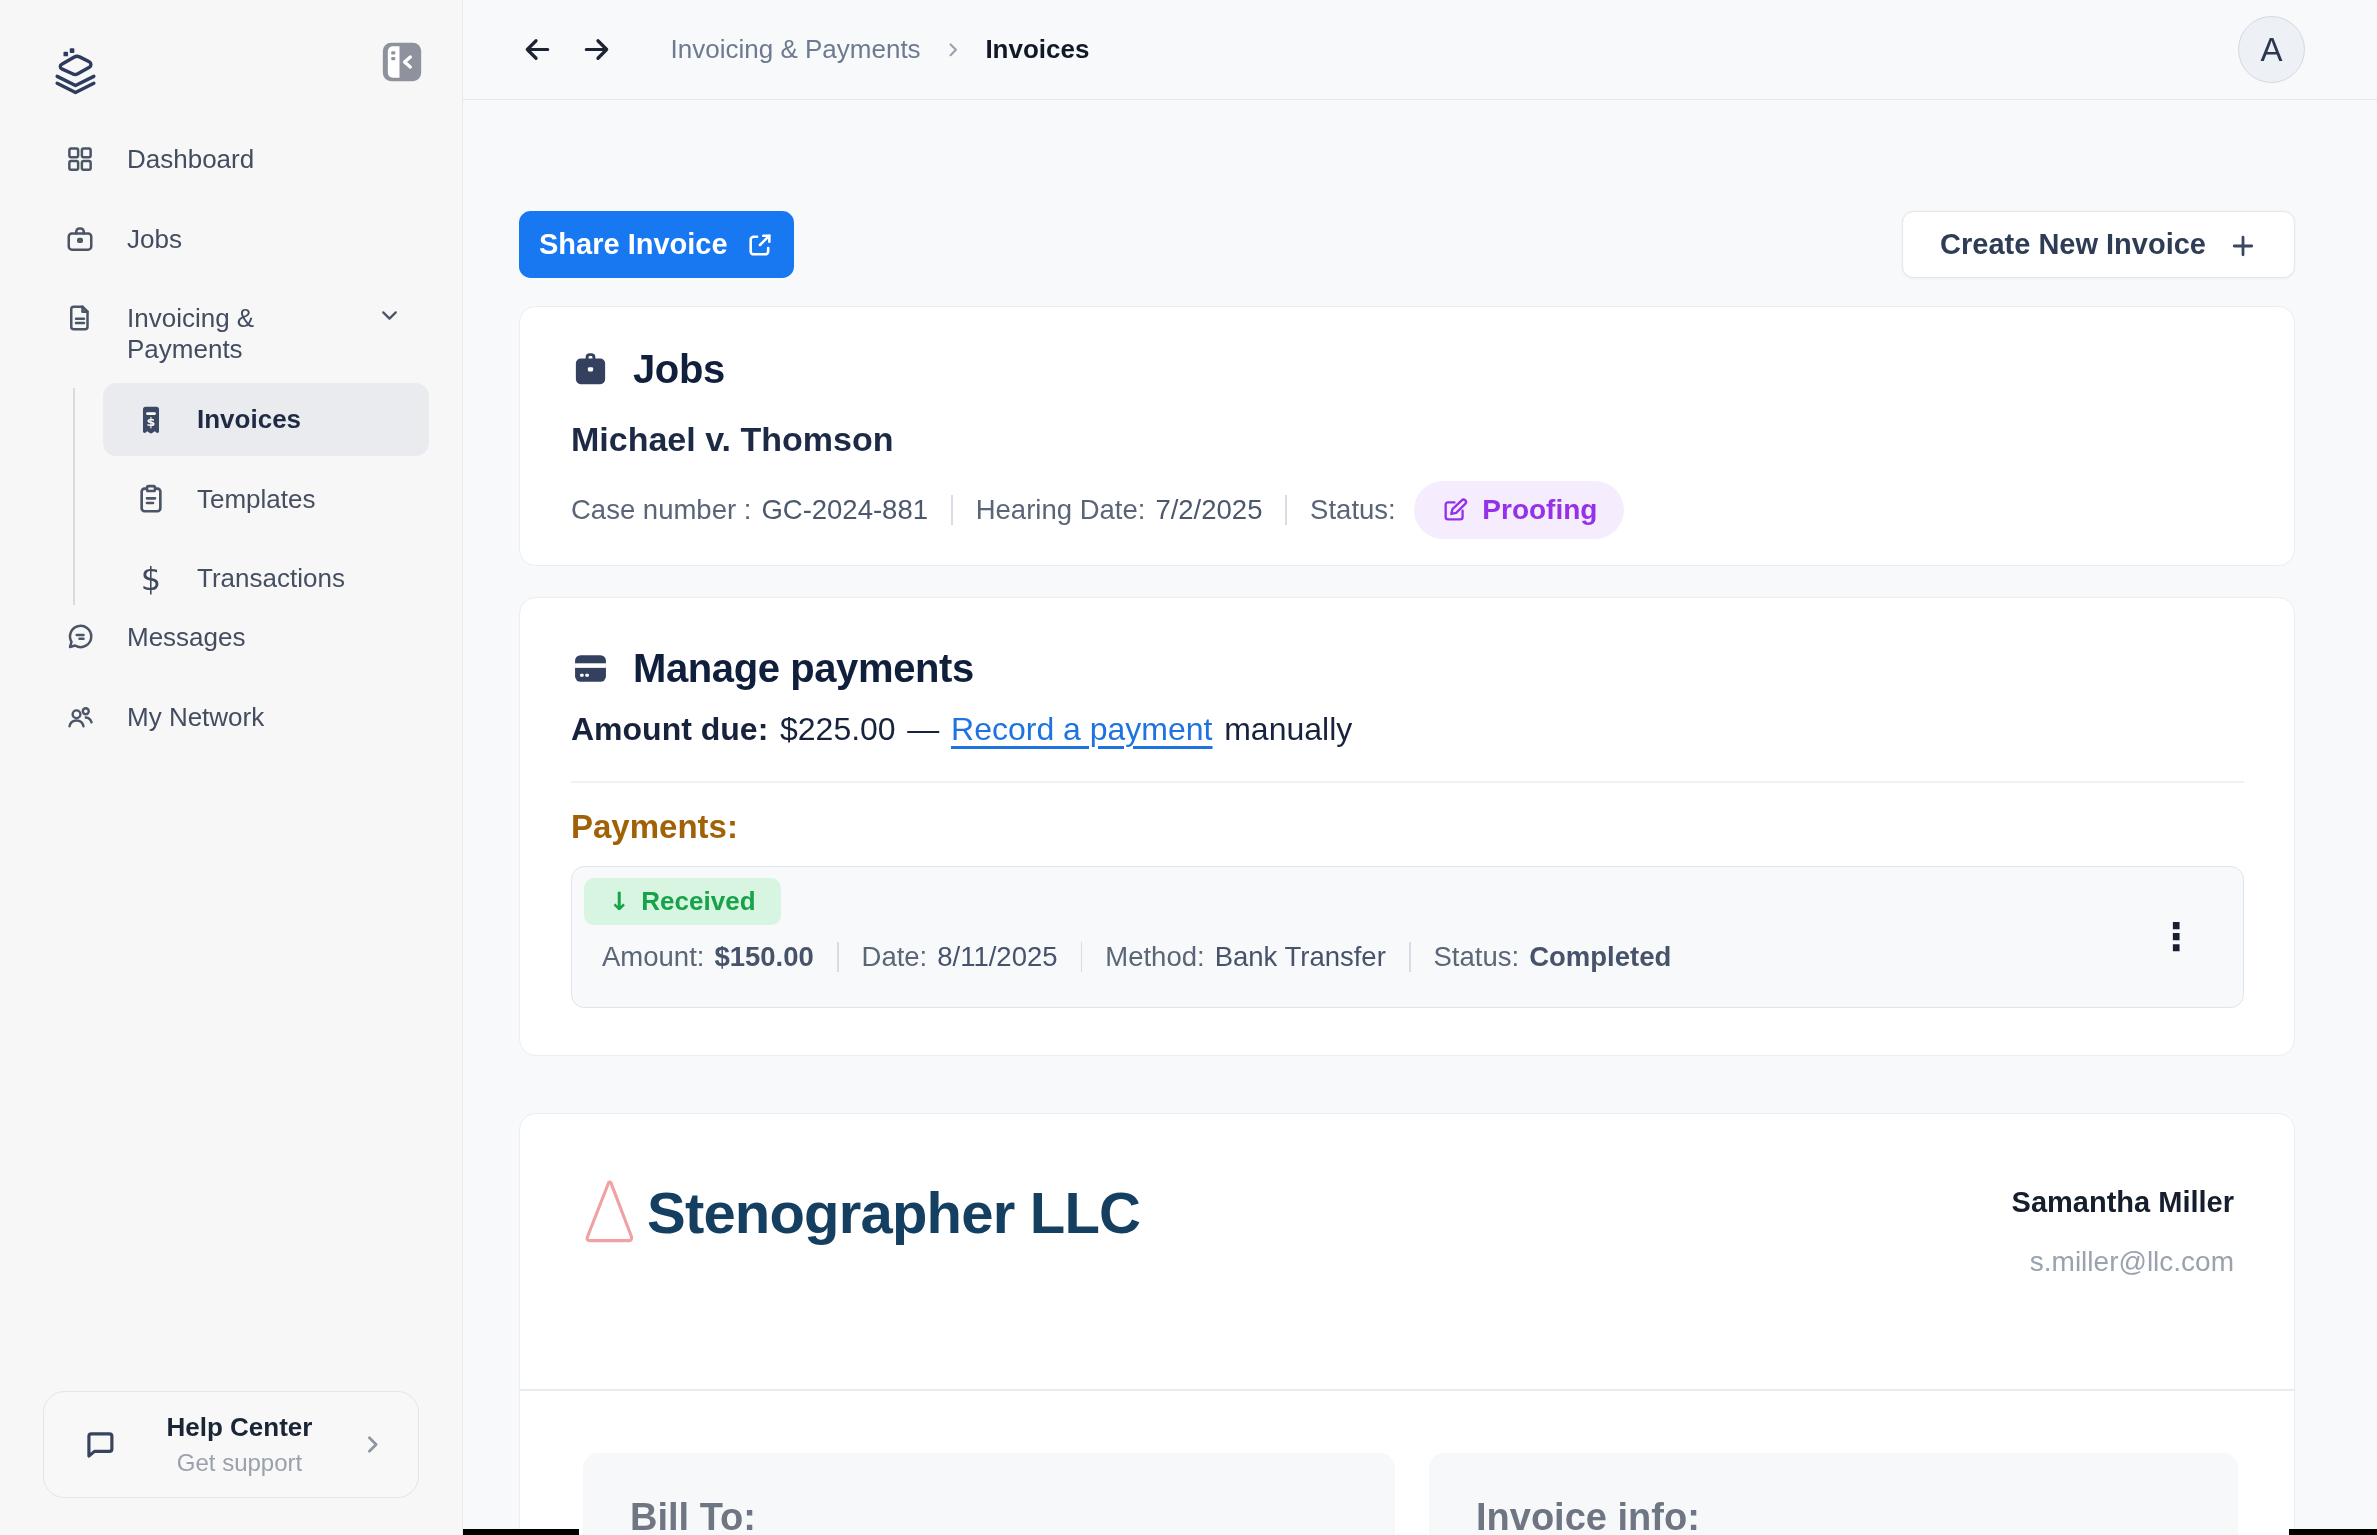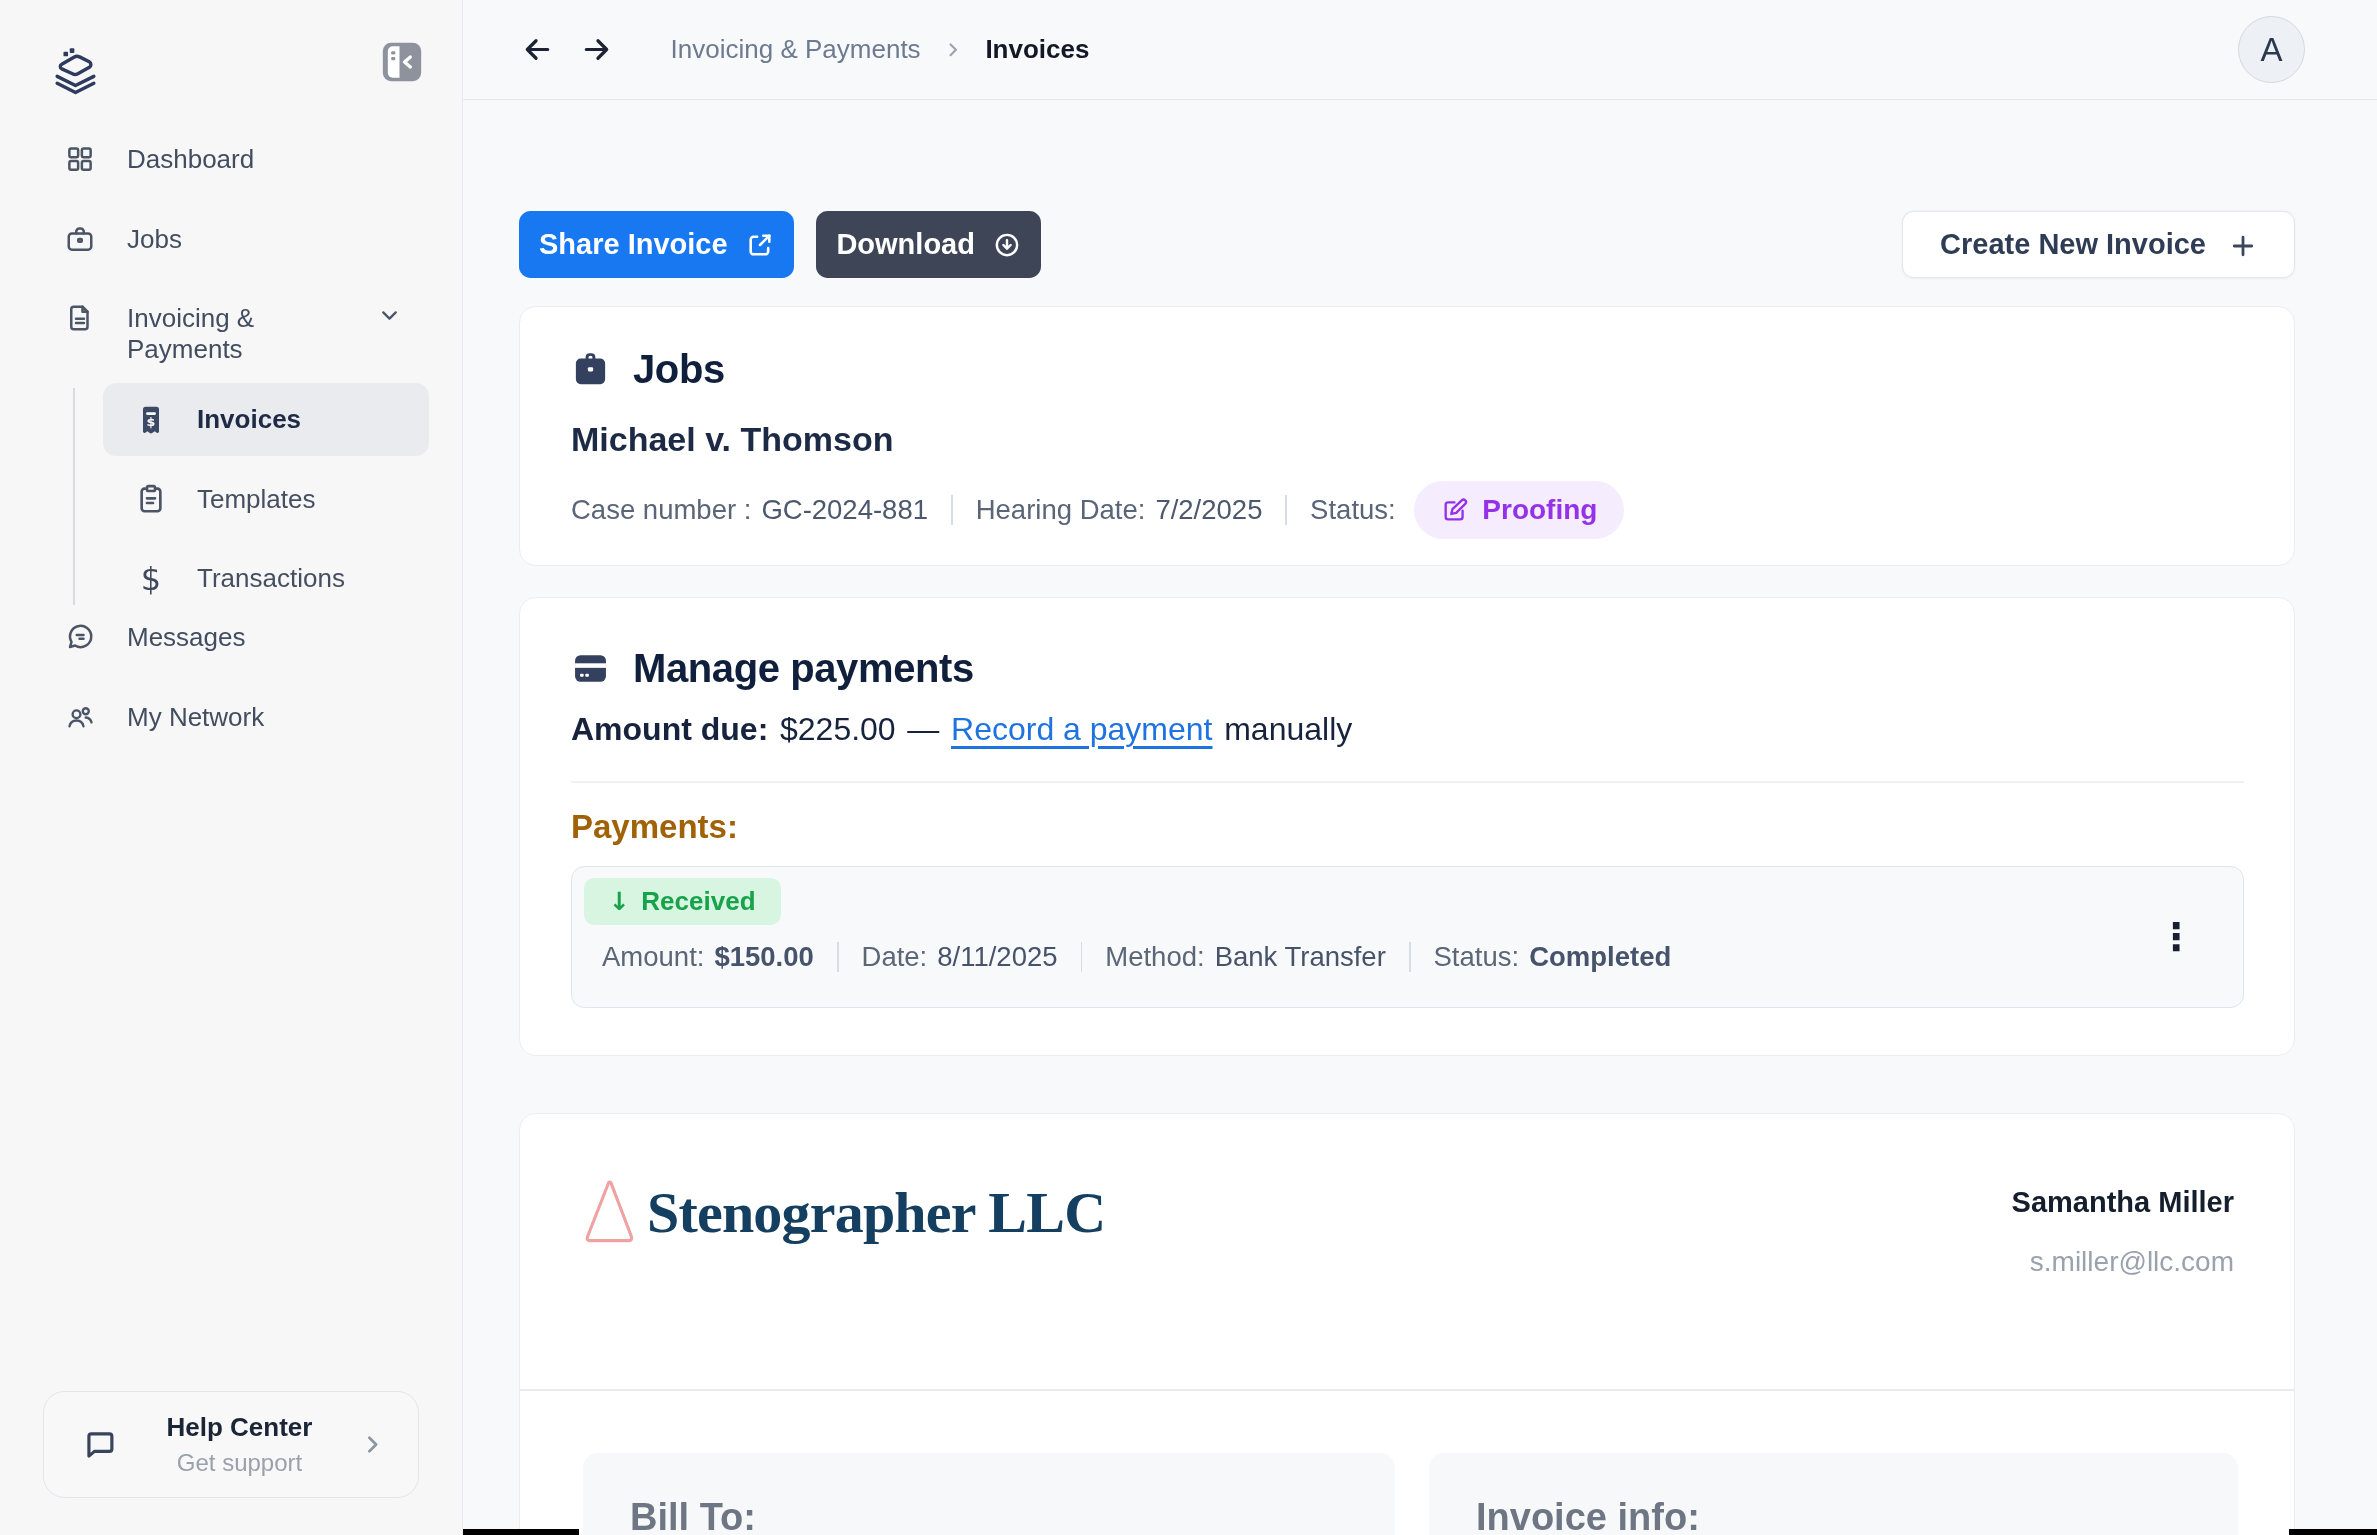--- a/index.html
+++ b/index.html
@@ -100,21 +100,21 @@
   .status-green { color:#16a34a; font-weight:600; }
   .kebab { position:absolute; right:48px; top:50%; transform:translateY(-50%);
            font-family:"DejaVu Sans", sans-serif; font-size:38px; font-weight:700;
            color:#18202f; cursor:pointer; line-height:1; }
 
   
   .invoice-card { margin-top:57px; height:516px; overflow:hidden; }
   .inv-header { position:relative; height:275px; }
   .inv-logo { position:absolute; left:62px; top:63px; display:flex; align-items:center; gap:10px; }
   .tri { width:55px; height:72px; }
-  .company { font-family:Liberation Serif, serif; font-size:58px; font-weight:700;
+  .company { font-family:Liberation Sans, sans-serif; font-size:58px; font-weight:700;
              color:#153f60; letter-spacing:-0.8px; line-height:1.1; }
   .inv-contact { position:absolute; right:60px; top:72px; text-align:right; }
   .contact-name { font-size:29px; font-weight:700; color:#141e2c; }
   .contact-email { font-size:28px; color:#9aa2ae; margin-top:27px; }
   .inv-divider { border-top:2.5px solid #e9ebee; }
   .inv-boxes { display:flex; gap:34px; margin:62px 0 0 63px; }
   .inv-box { height:200px; background:#f6f8f9; border-radius:15px; padding:43px 0 0 47px; }
   .inv-box.left { width:812px; }
   .inv-box.right { width:809px; }
   .inv-box-label { font-size:38px; font-weight:700; color:#6f7683; }
@@ -290,29 +290,20 @@
     <div class="content">
 
       <div class="toolbar">
         <div class="btn btn-share">
           <span>Share Invoice</span>
           <span class="bicon">
             <svg viewBox="0 0 24 24" fill="none" stroke="#ffffff" stroke-width="2.2" stroke-linecap="round" stroke-linejoin="round" width="28" height="28">
               <path d="M9.5 5 H6.5 A2.5 2.5 0 0 0 4 7.5 v10 A2.5 2.5 0 0 0 6.5 20 h10 a2.5 2.5 0 0 0 2.5 -2.5 V14.5"></path>
               <path d="M12 12 L20 4"></path>
               <path d="M14.8 4 H20 v5.2"></path>
-            </svg>
-          </span>
-        </div>
-        <div class="btn btn-download">
-          <span>Download</span>
-          <span class="bicon">
-            <svg viewBox="0 0 24 24" fill="none" stroke="#ffffff" stroke-width="2.1" stroke-linecap="round" stroke-linejoin="round" width="28" height="28">
-              <circle cx="12" cy="12" r="8.7"></circle>
-              <path d="M12 7.8 v7 M8.9 12 l3.1 3.1 3.1 -3.1"></path>
             </svg>
           </span>
         </div>
         <div class="btn btn-create">
           <span>Create New Invoice</span>
           <span class="bicon">
             <svg viewBox="0 0 24 24" fill="none" stroke="#3b475e" stroke-width="2.4" stroke-linecap="round" width="30" height="30">
               <path d="M12 4.5 v15 M4.5 12 h15"></path>
             </svg>
           </span>

